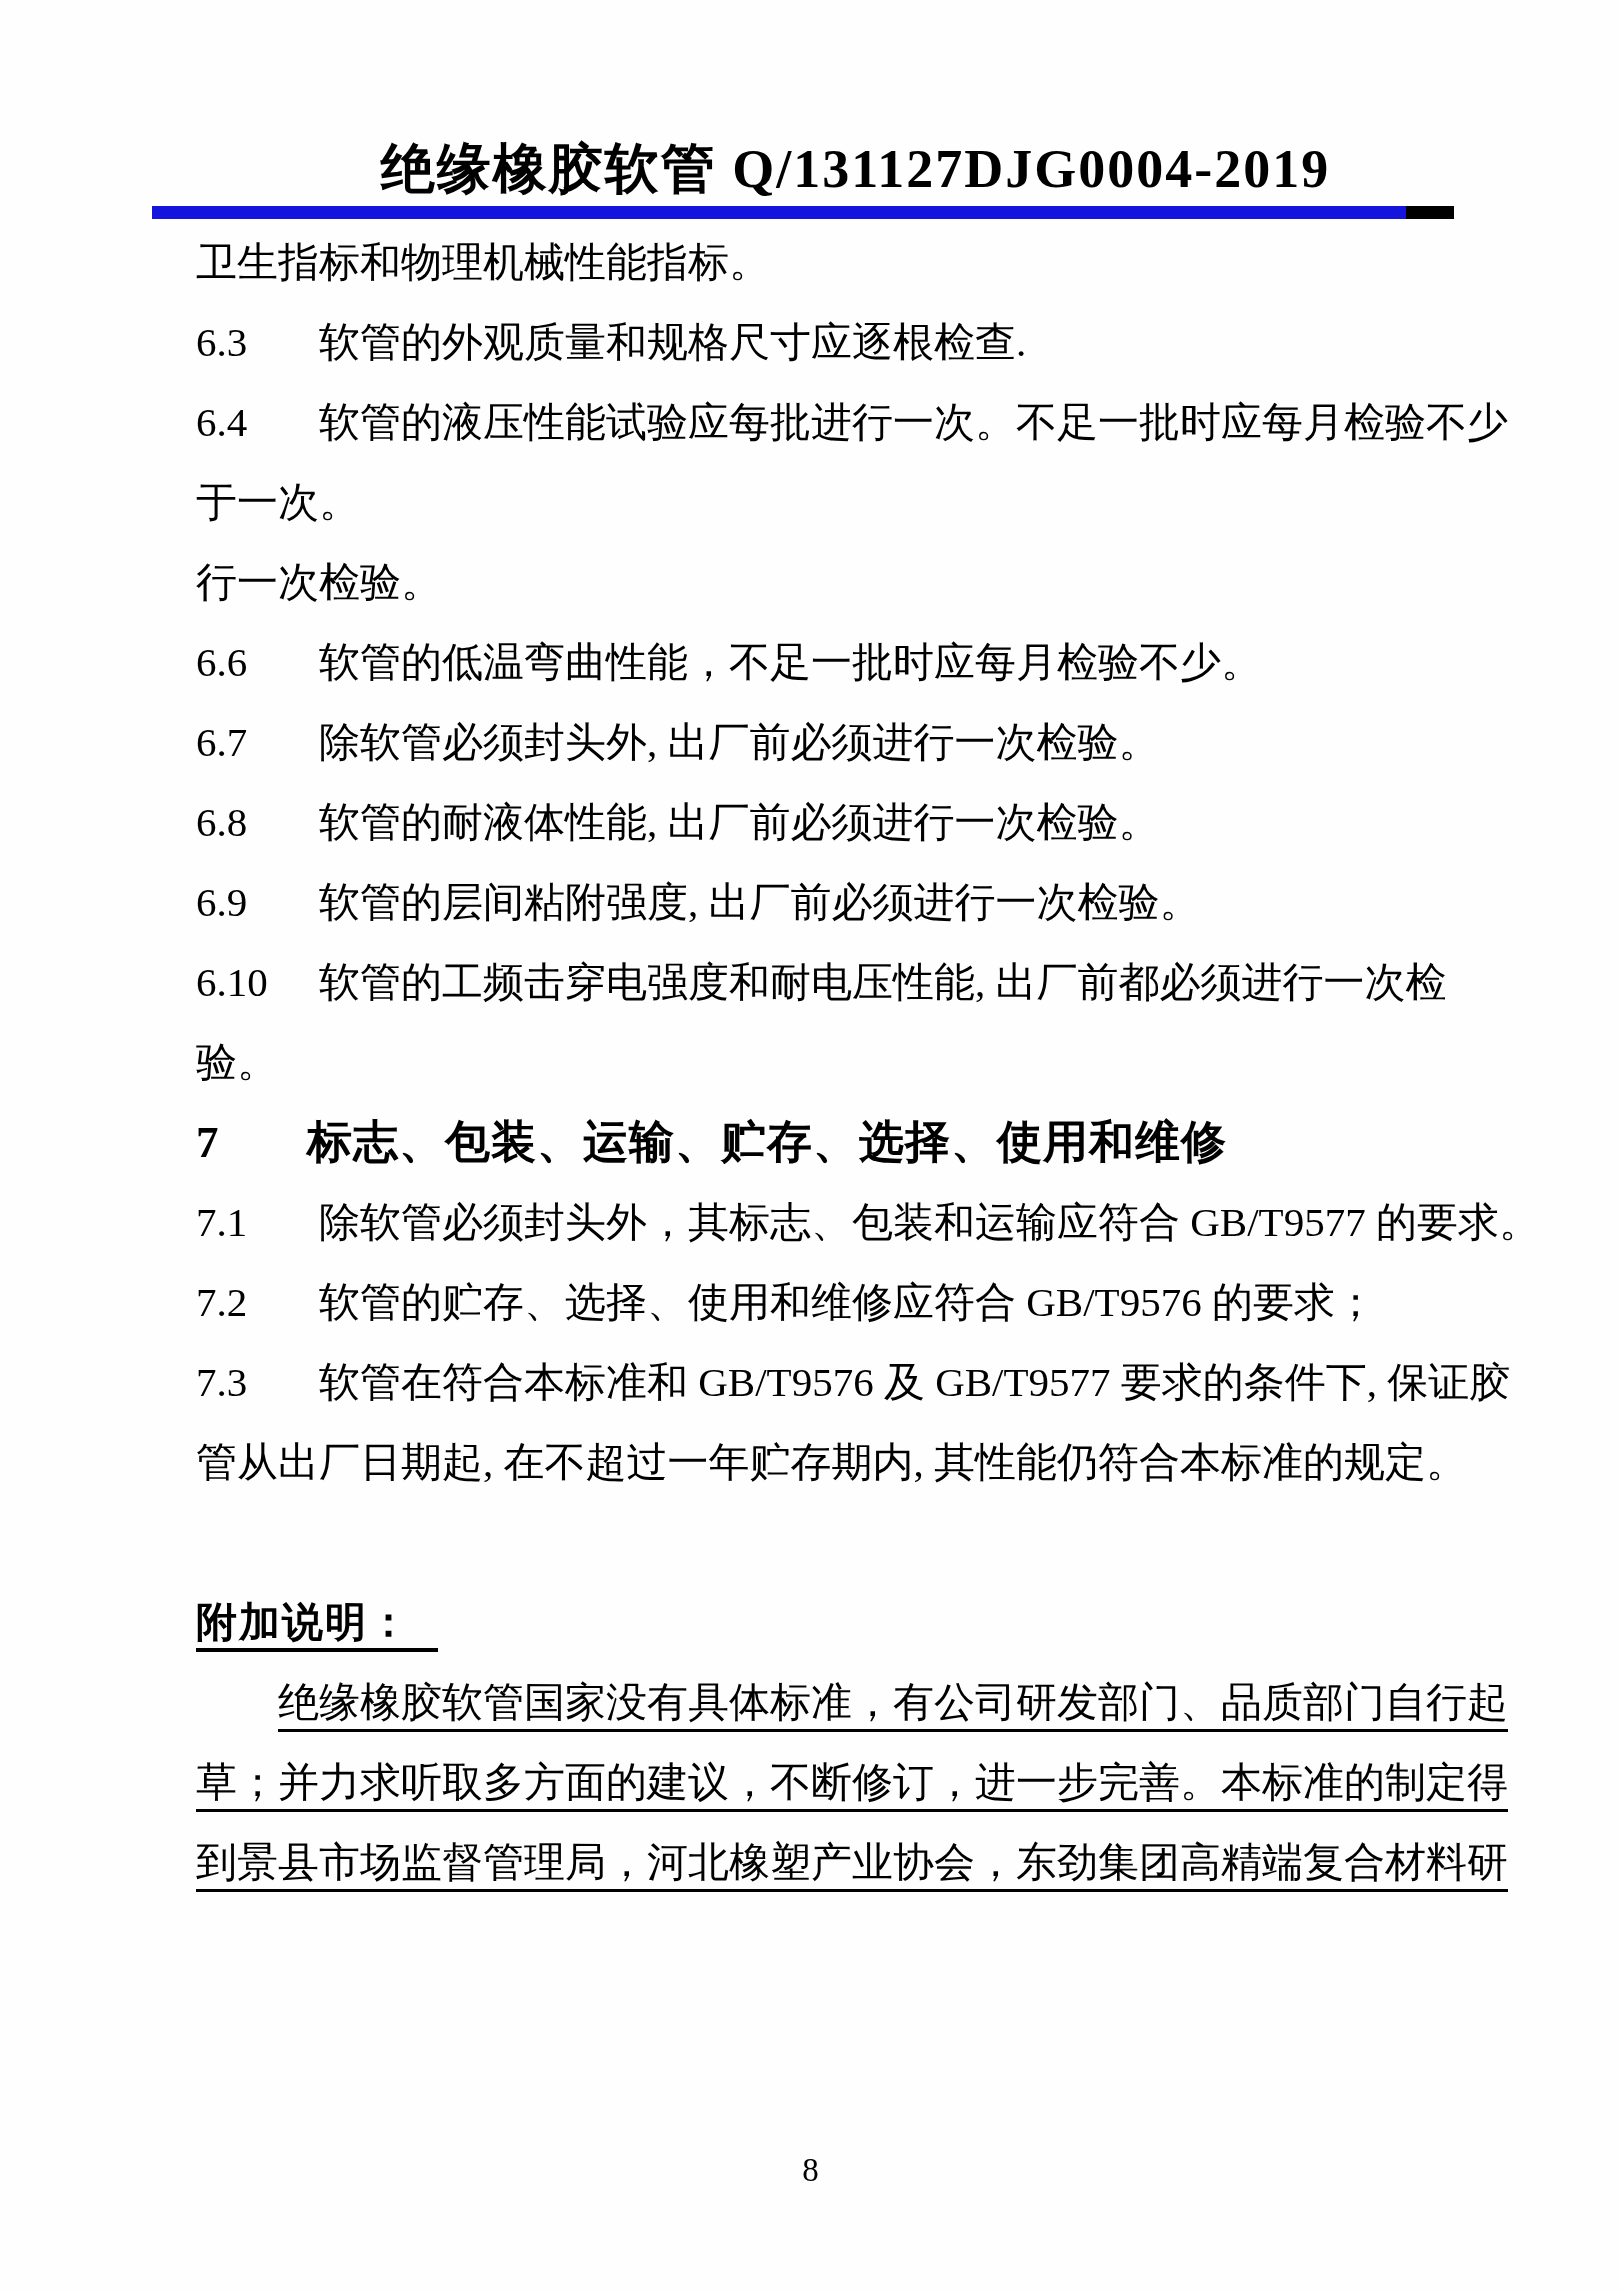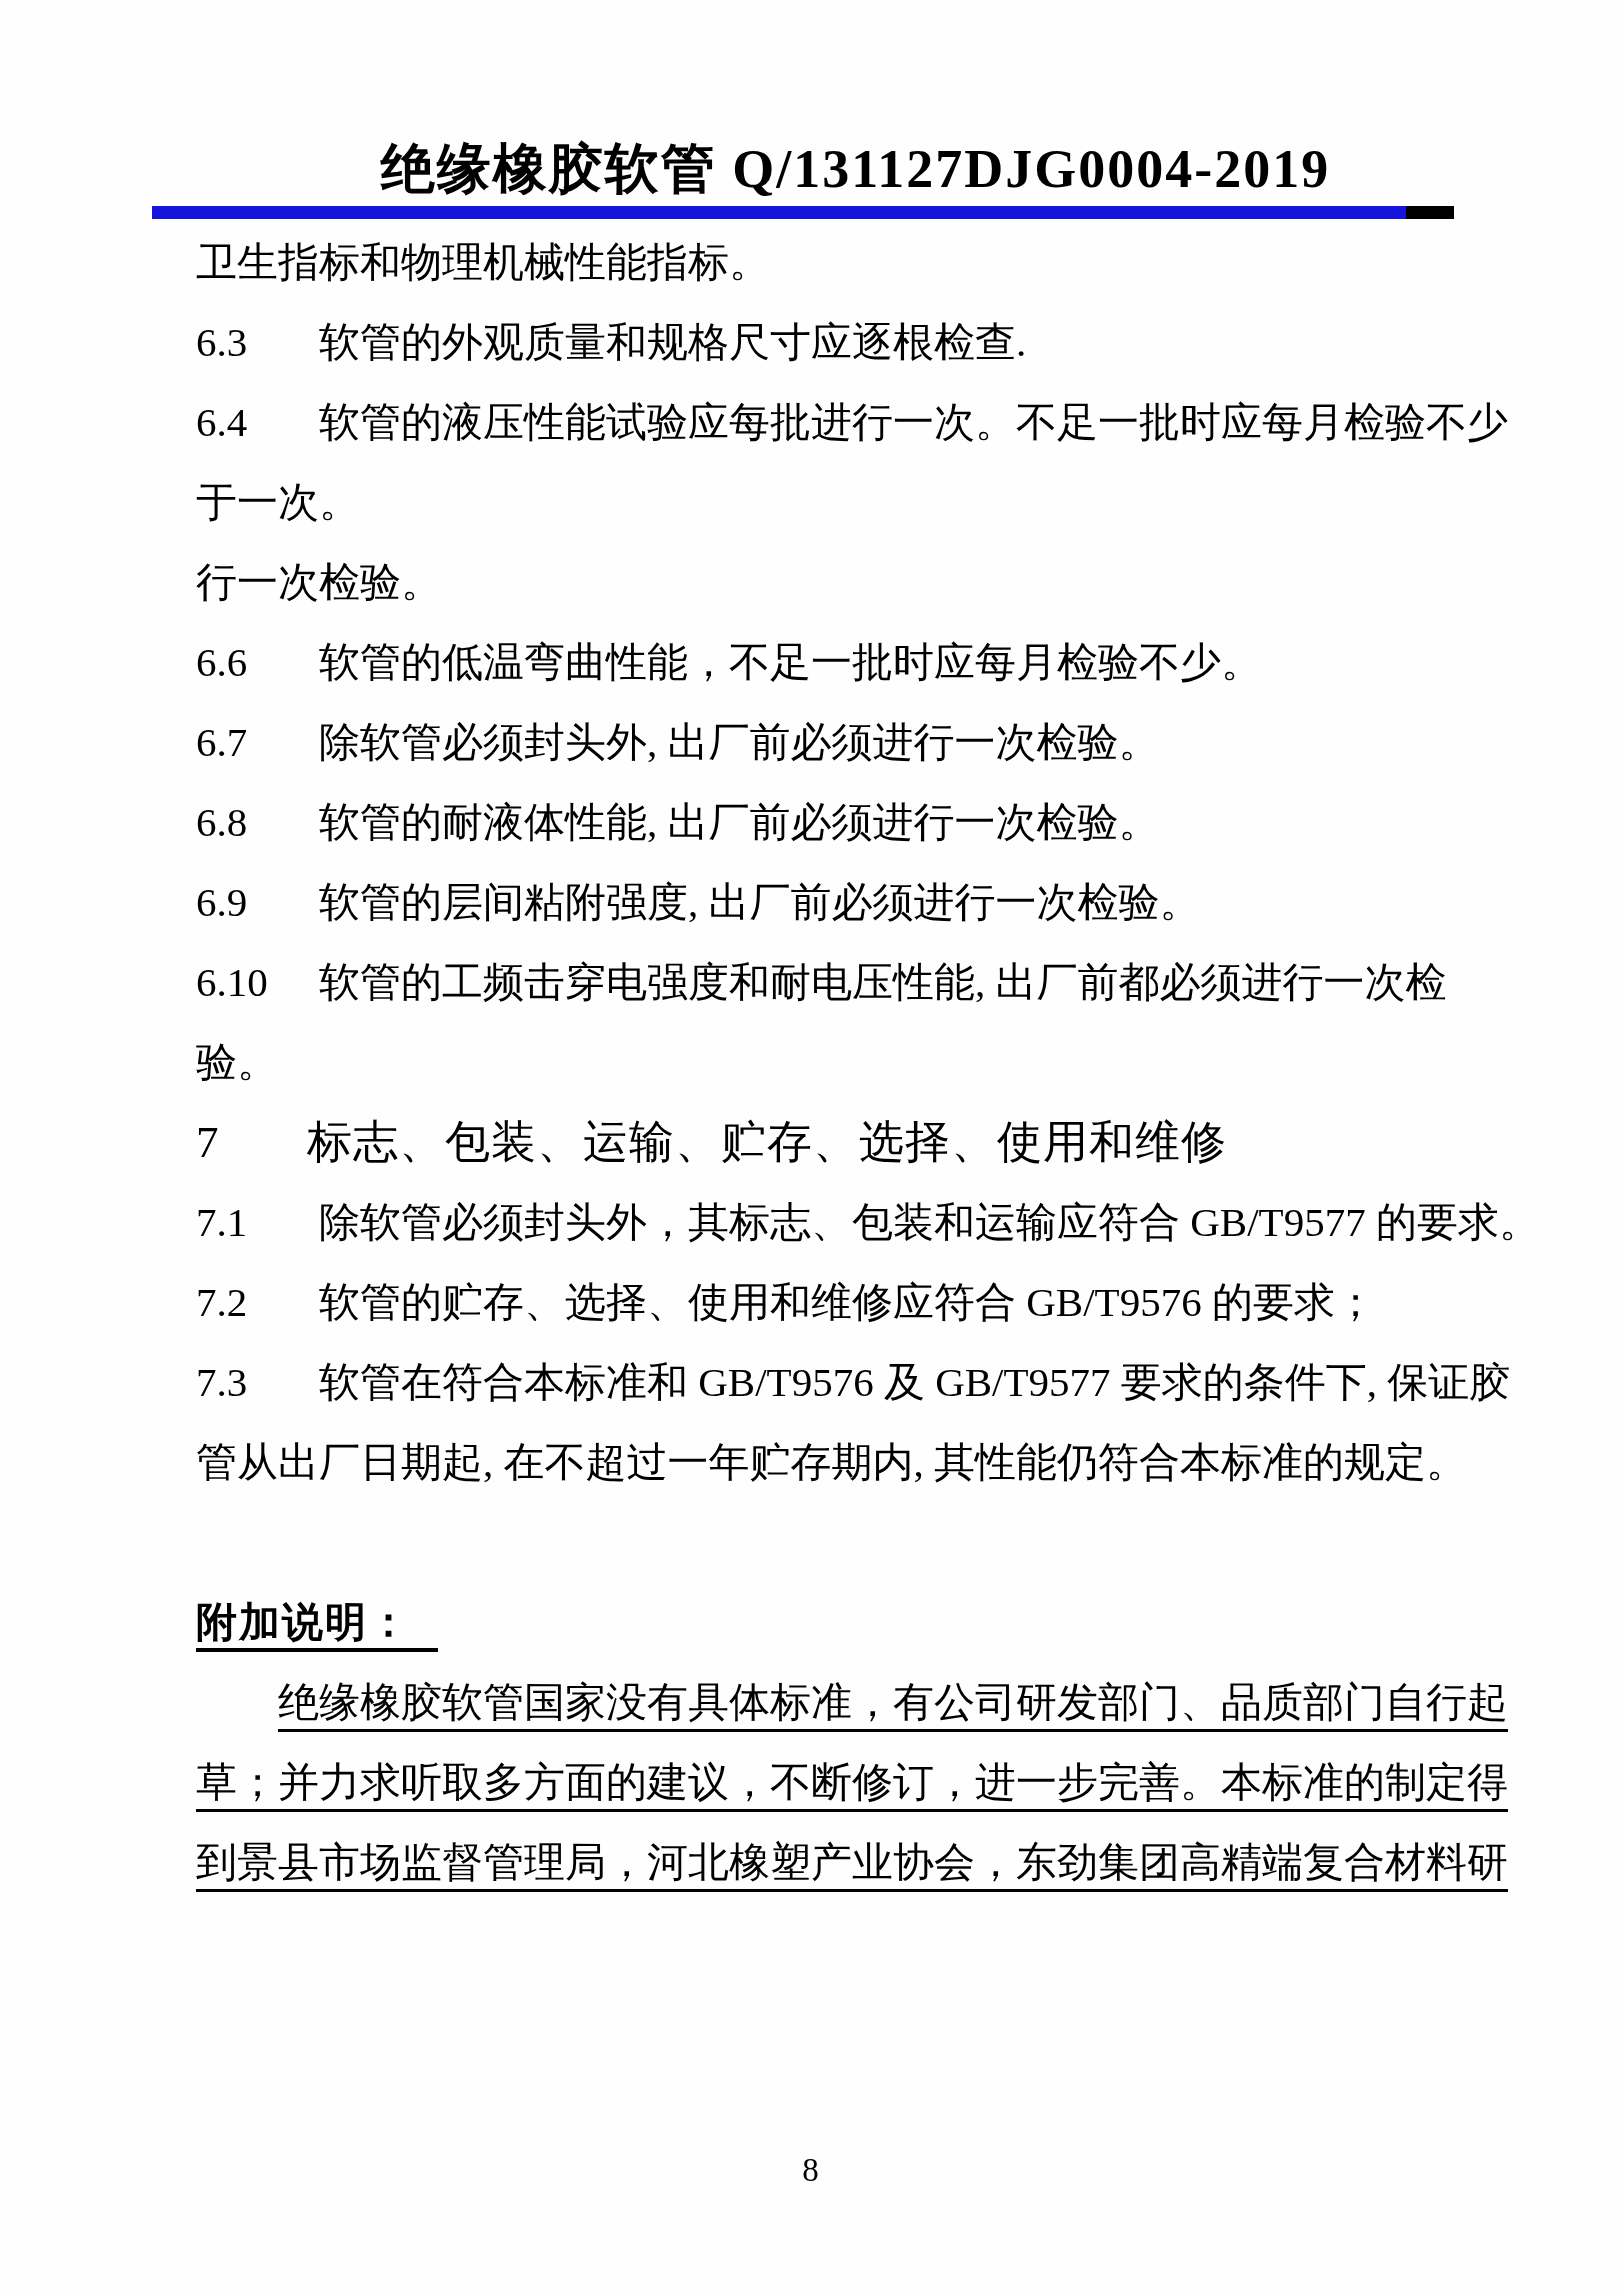--- a/index.html
+++ b/index.html
@@ -34,21 +34,21 @@
     position:absolute;top:222px;left:172px;width:1343px;margin-left:24px;
   }
   .line{
     height:80px;line-height:80px;
     font-size:41px;
     white-space:nowrap;
   }
   .line .num{display:inline-block;width:123px;}
   .line.heading{
     font-family:"Liberation Sans","DejaVu Sans",sans-serif;
-    font-weight:normal;font-size:45px;letter-spacing:1px;
+    font-weight:bold;font-size:45px;letter-spacing:1px;
   }
   .line.heading .num{width:111px;font-family:"Liberation Serif","DejaVu Serif",serif;}
   .line.indent{padding-left:82px;}
   .line .txt.gap{padding-left:17.6px;}
   .line .txt.u{border-bottom:3.9px solid #000;padding-bottom:3.9px;}
   .line .tail{font-weight:bold;}
   .line.spacer{height:80px;}
   .line .note{
     font-weight:bold;
     border-bottom:4.9px solid #000;

